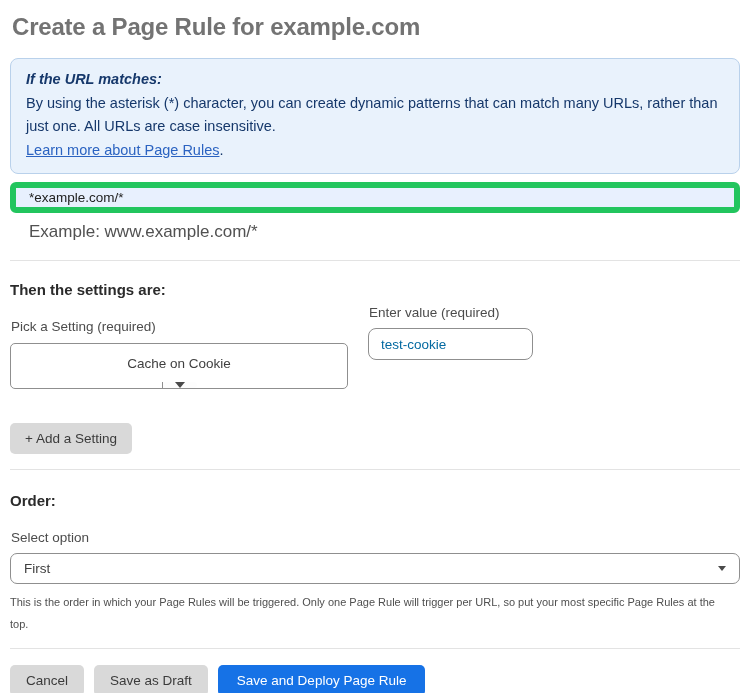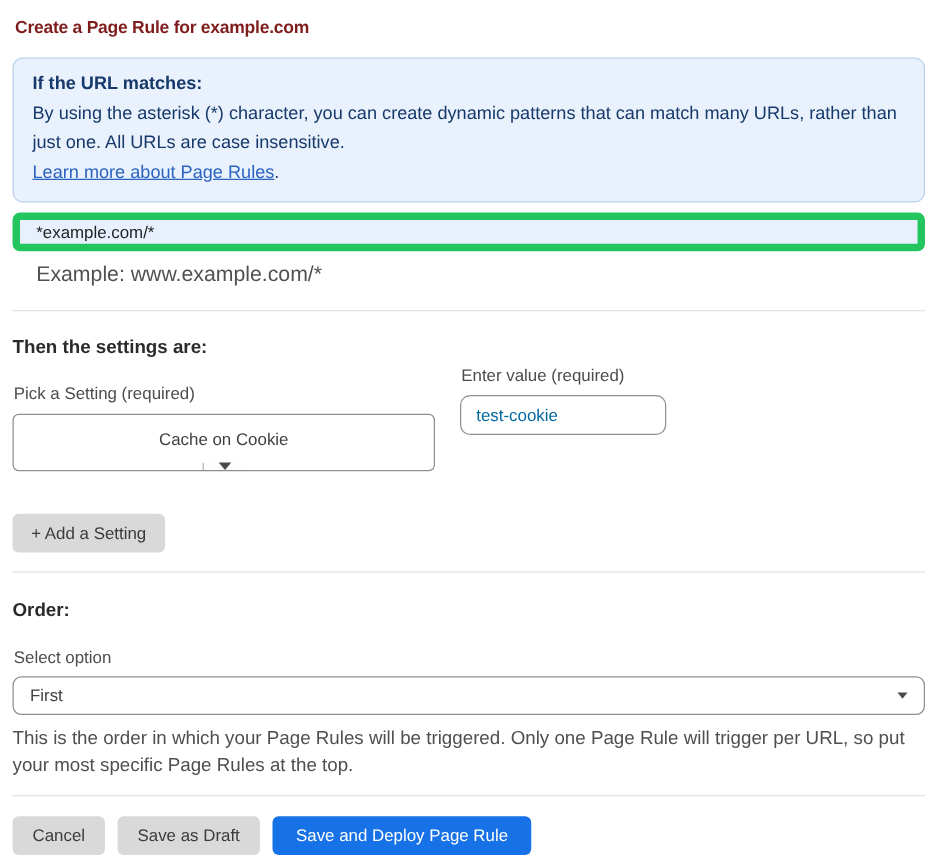--- a/index.html
+++ b/index.html
@@ -8,38 +8,38 @@
     width: 750px;
     height: 693px;
     background: #ffffff;
     font-family: "Liberation Sans", sans-serif;
     color: #2b2b2b;
     overflow: hidden;
   }
   .container { padding: 10px 10px 0 10px; }
 
   .page-title {
-    font-size: 14px;
+    font-size: 24px;
     font-weight: 700;
-    color: #7f1d1d;
+    color: #737373;
     margin: 3px 0 0 2px;
     letter-spacing: -0.2px;
   }
 
   .info-box {
     margin-top: 17px;
     background: #e9f2fc;
     border: 1px solid #b9d1eb;
     border-radius: 8px;
     padding: 9px 15px 11px 15px;
     color: #16386b;
     font-size: 14.5px;
     line-height: 23.5px;
   }
-  .info-heading { font-weight: 700; }
+  .info-heading { font-weight: 700; font-style: italic; }
   .info-body { margin-top: 0; }
   .info-link {
     color: #2b63c1;
     text-decoration: underline;
     cursor: pointer;
   }
   .info-link-suffix { color: #16386b; }
 
   .field-label {
     font-size: 13.5px;
@@ -168,21 +168,21 @@
     cursor: pointer;
   }
   .select .caret {
     border-left-width: 4.5px;
     border-right-width: 4.5px;
     border-top-width: 5.5px;
   }
 
   .order-desc {
     margin-top: 8px;
-    font-size: 15px;
+    font-size: 11px;
     line-height: 21.5px;
     color: #4f4f4f;
     max-width: 722px;
   }
 
   .bottom-divider { margin-top: 13px; }
 
   .actions {
     display: flex;
     gap: 10px;

